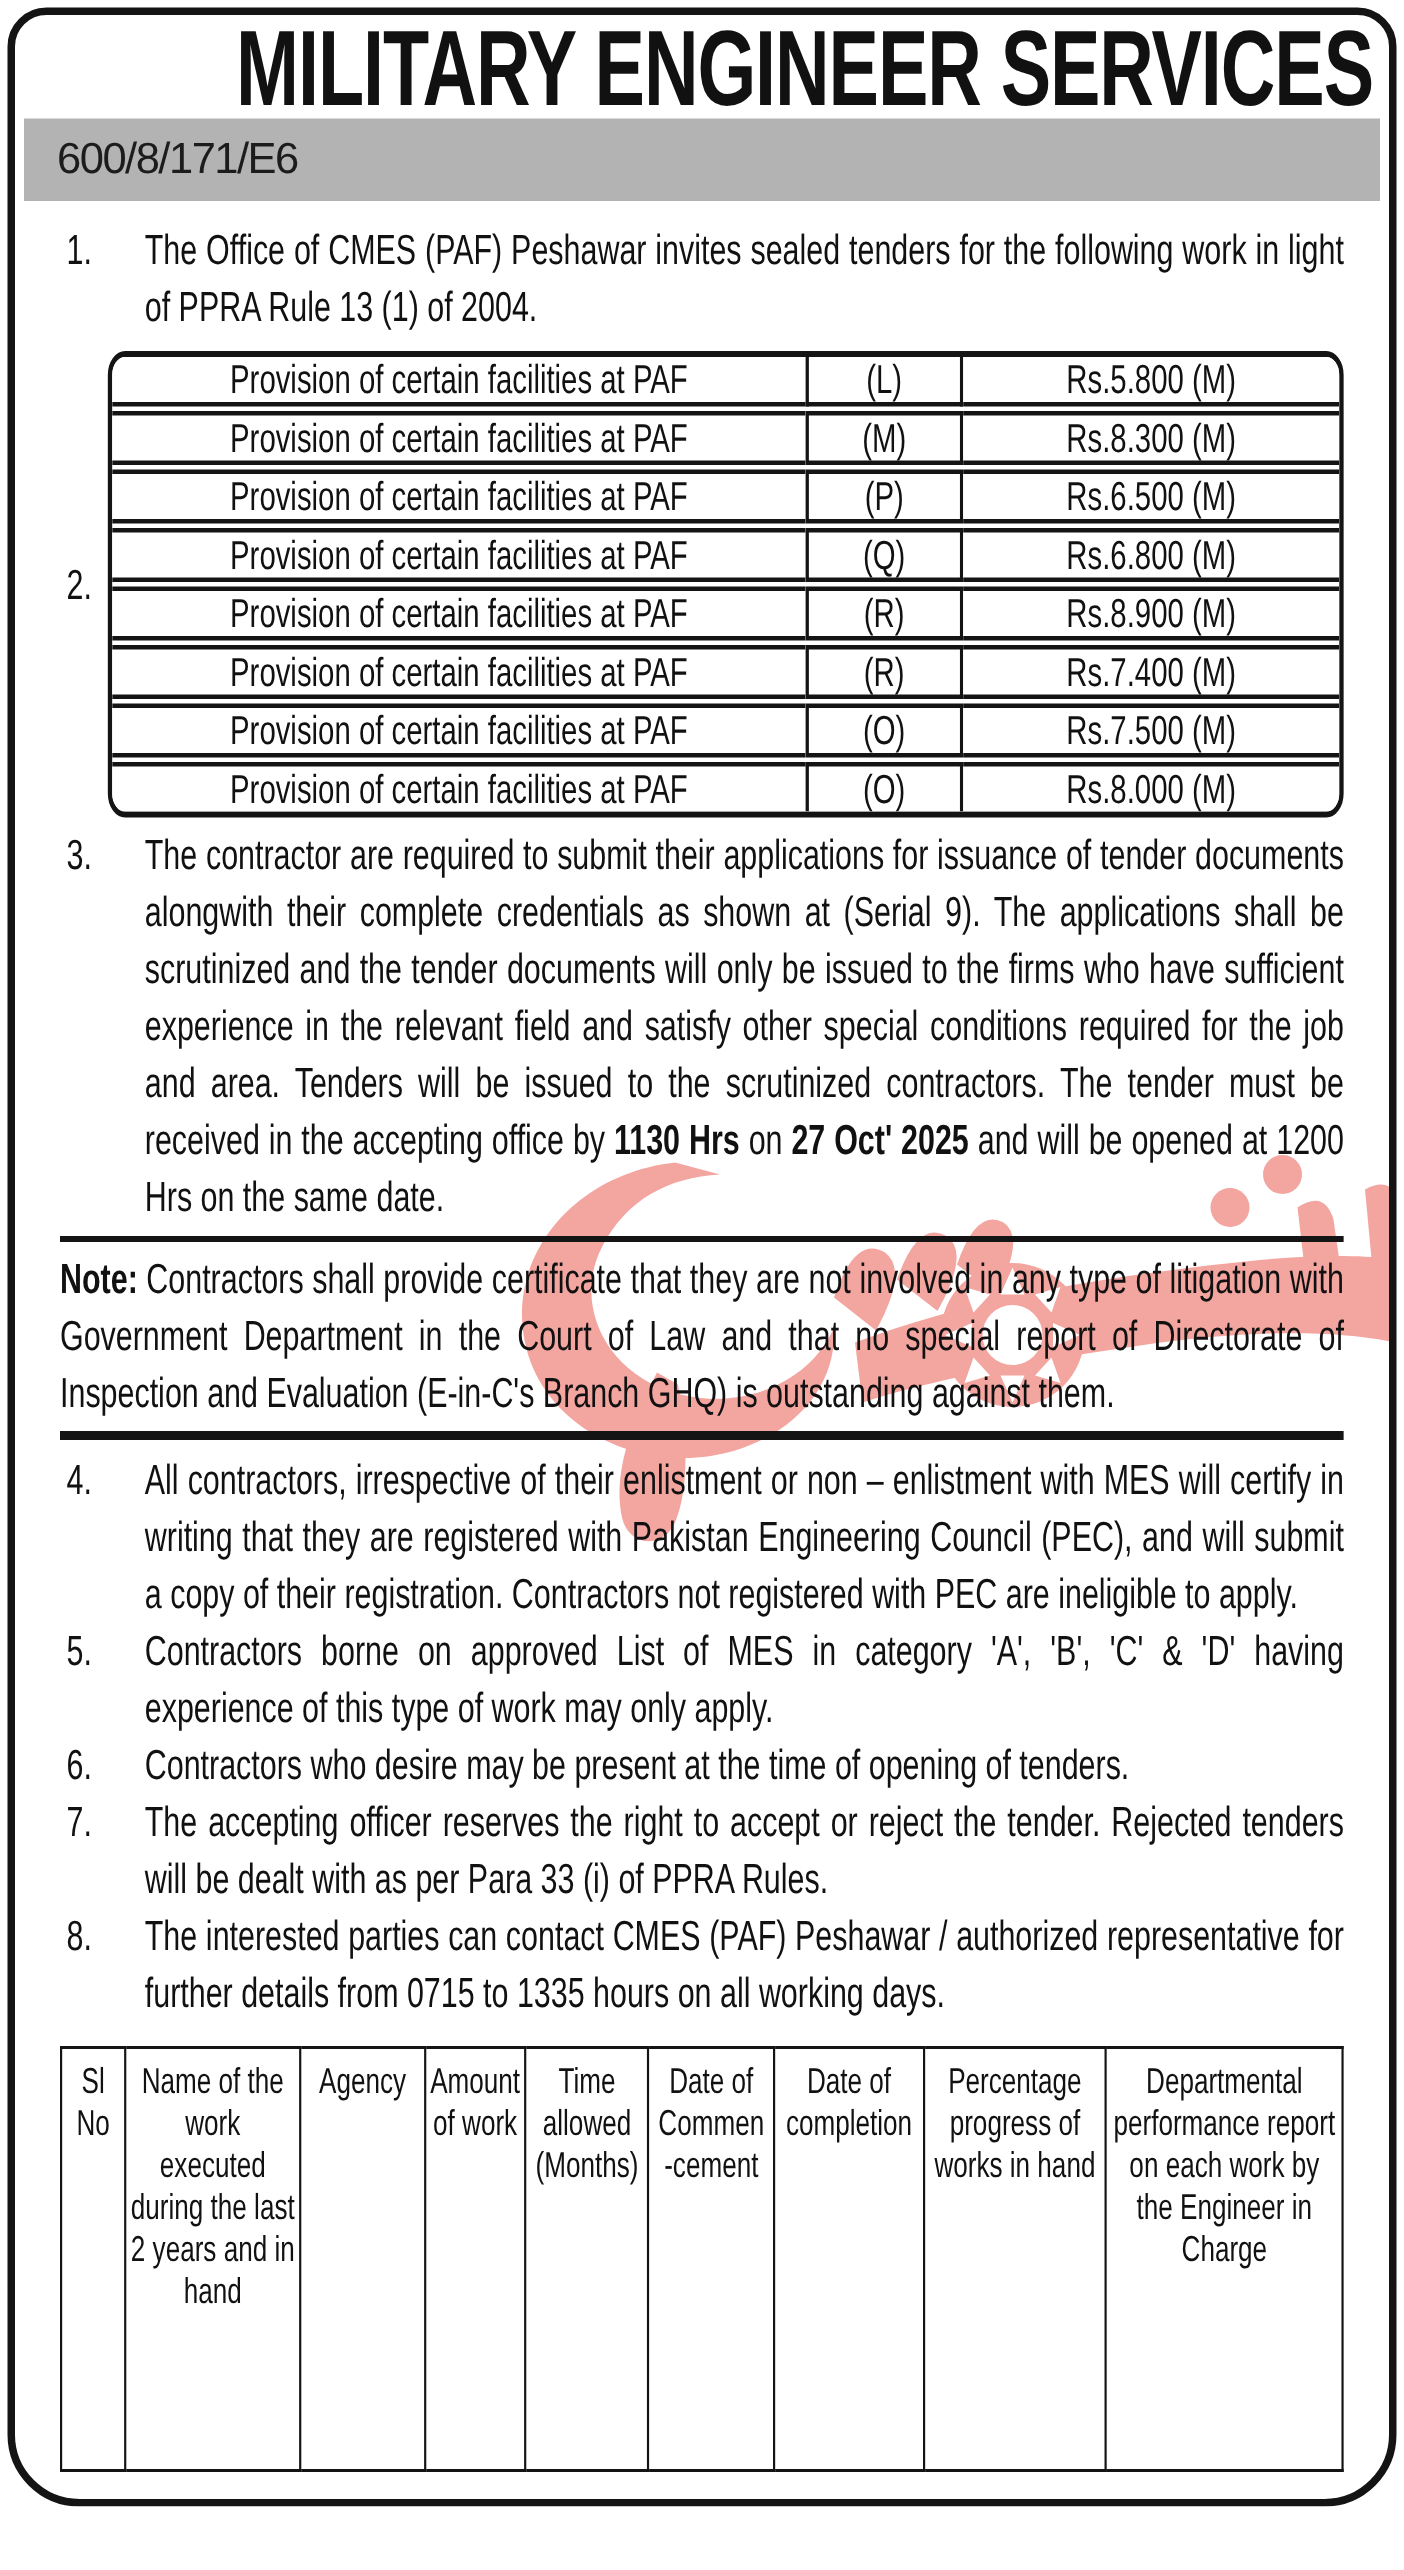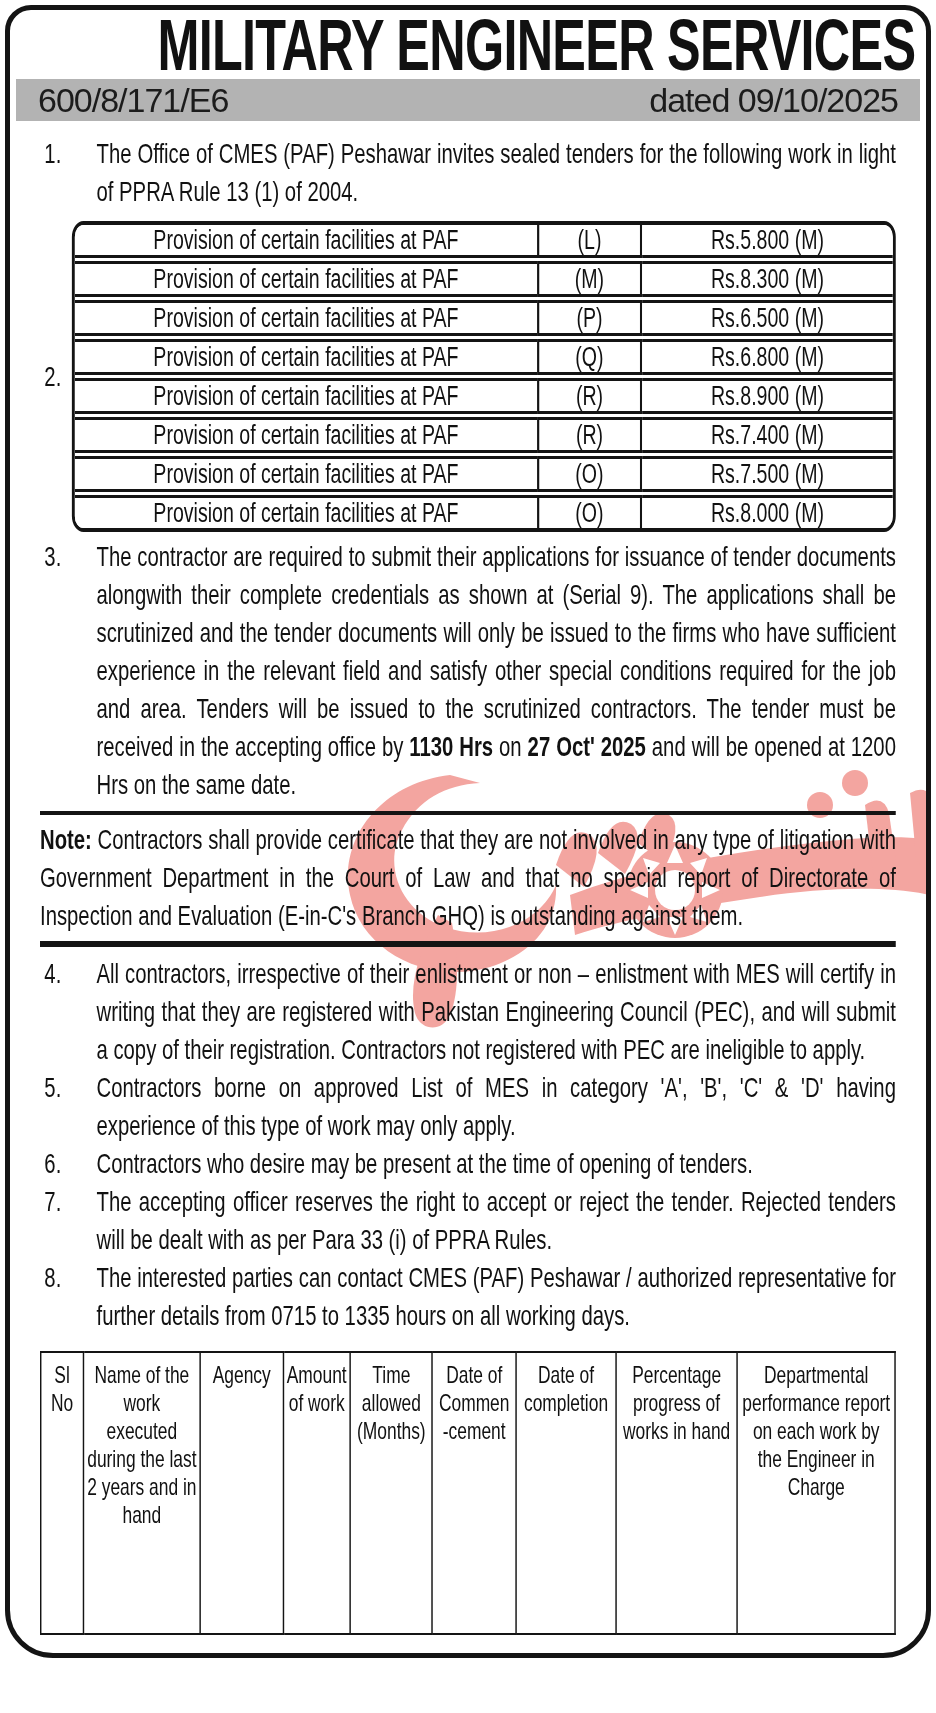--- a/index.html
+++ b/index.html
@@ -10,23 +10,23 @@
       border-radius:26px 26px 48px 48px;overflow:hidden;background:#fff;}
 
   
   .title-wrap{text-align:left;padding-top:4px;height:62px;overflow:visible;white-space:nowrap;}
   .title-squeeze{display:inline-block;font-size:70px;font-weight:bold;letter-spacing:-1px;
       transform:scale(0.72,1.02);transform-origin:center top;line-height:62px;}
   .banner{margin:2px 6px 0 6px;background:#2e2e2e;height:82px;text-align:center;
       line-height:82px;white-space:nowrap;border-radius:2px;}
   .banner-squeeze{display:inline-block;font-size:74px;font-weight:bold;color:#fff;
       letter-spacing:-1px;transform:scale(0.78,1.0);transform-origin:center center;}
-  .refbar{margin:3px 6px 0 6px;background:#b3b3b3;height:42px;display:flex;
+  .refbar{margin:3px 6px 0 6px;background:#b3b3b3;height:55px;display:flex;
       justify-content:space-between;align-items:center;padding:0 22px;box-sizing:border-box;
-      font-size:34px;color:#1c1c1c;letter-spacing:-1px;}
+      font-size:29px;color:#1c1c1c;letter-spacing:-1px;}
 
   
   .content{position:relative;z-index:2;padding:14px 30px 18px 30px;}
   .cond{width:138%;transform:scaleX(0.7246);transform-origin:left top;}
   .para-row{display:grid;grid-template-columns:78px 1fr;align-items:start;}
   .num{font-size:28px;line-height:38px;padding-left:6px;}
   .ptxt{font-size:28px;line-height:38px;text-align:justify;letter-spacing:0;}
   .b{font-weight:bold;}
 
   
@@ -83,21 +83,20 @@
       </g>
     </svg>
 
     <div class="title-wrap">
       <span class="title-squeeze">MILITARY ENGINEER SERVICES</span>
     </div>
 
 
     <div class="refbar">
       <span>600/8/171/E6</span>
-      <span>dated 09/10/2025</span>
     </div>
 
     <div class="content">
       <div class="cond">
 
         <div class="para-row">
           <div class="num">1.</div>
           <p class="ptxt" style="margin:0">The Office of CMES (PAF) Peshawar invites sealed tenders for the following work in light of PPRA Rule 13 (1) of 2004.</p>
         </div>
 

